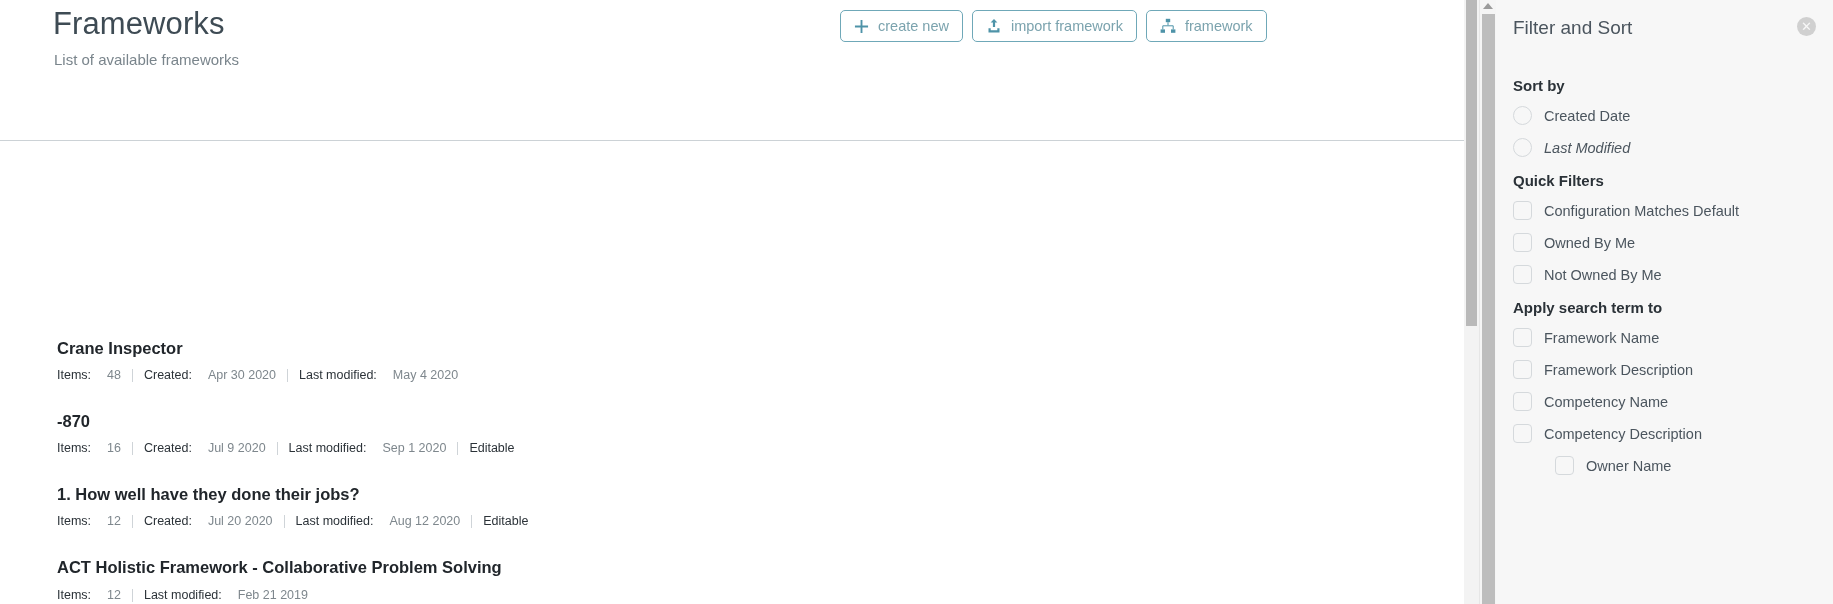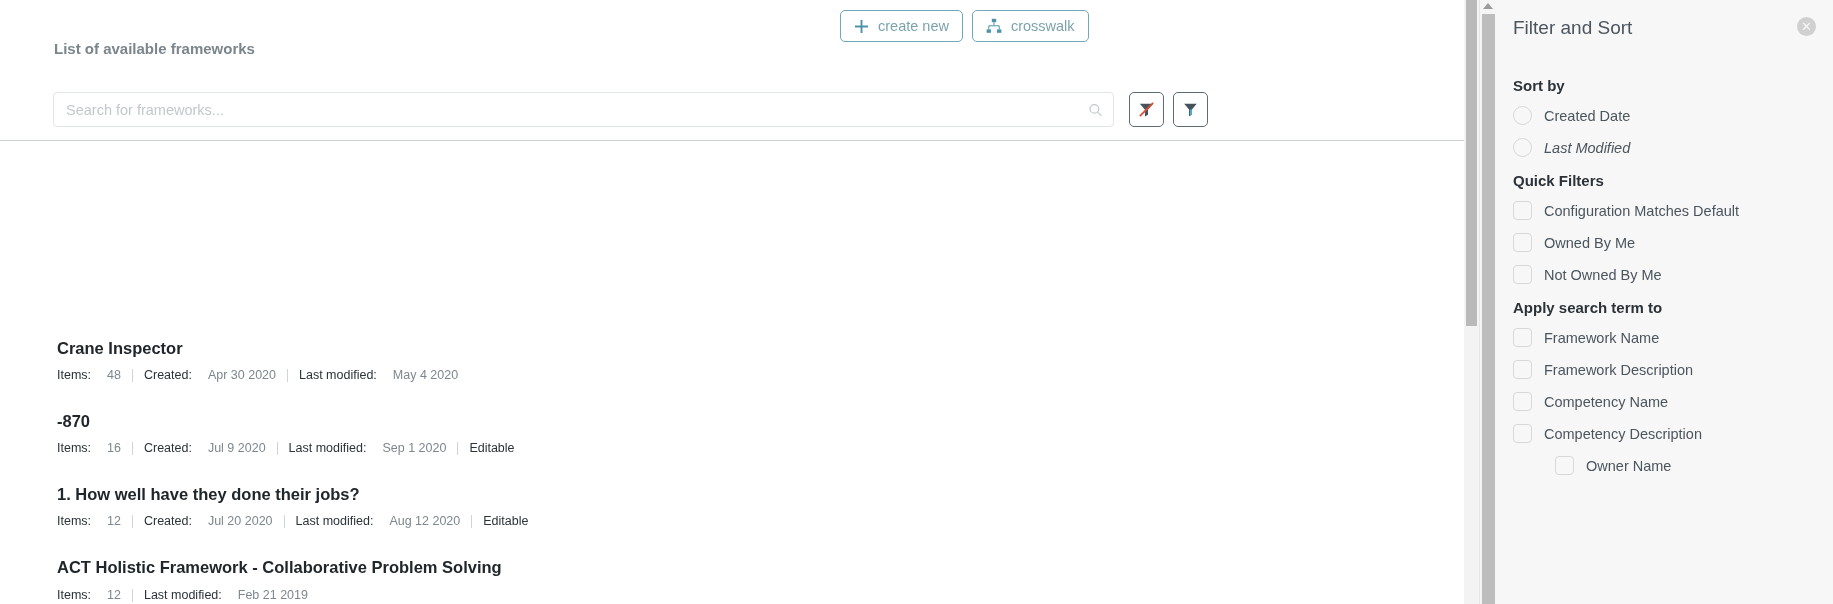--- a/index.html
+++ b/index.html
@@ -19,22 +19,22 @@
     overflow: hidden;
   }
   .header-zone { position: relative; height: 163px; }
 
   .page-title {
     position: absolute; left: 53px; top: 6px;
     font-size: 31px; font-weight: 400; color: #3e4b54;
     letter-spacing: .1px;
   }
   .page-subtitle {
-    position: absolute; left: 54px; top: 40px;
-    font-size: 15px; color: #7a858c; font-weight: 700;
+    position: absolute; left: 54px; top: 51px;
+    font-size: 15px; color: #7a858c; font-weight: 400;
   }
 
   
   .actions { position: absolute; top: 10px; left: 840px; display: flex; gap: 9px; }
   .act-btn {
     display: flex; align-items: center; gap: 9px;
     height: 32px; padding: 0 13px;
     border: 1px solid #6fa8b8; border-radius: 5px;
     background: #fff; color: #6c9aa8;
     font-size: 14.5px; font-family: "Liberation Sans", sans-serif;
@@ -150,74 +150,59 @@
   .opt-label { font-size: 14.5px; color: #4b555e; white-space: nowrap; }
 </style>
 </head>
 <body>
 
 <div id="app">
 
   <div class="main-col">
 
     <div class="header-zone">
+      <div class="page-title">Frameworks</div>
       <div class="page-subtitle">List of available frameworks</div>
 
       <div class="actions">
         <button class="act-btn">
           <span class="ico">
             <svg width="15" height="15" viewBox="0 0 16 16">
                 <path d="M7 1h2v6h6v2H9v6H7V9H1V7h6z" fill="#4e93a8"></path>
               </svg>
           </span>
           <span class="lbl">create new</span>
         </button>
 
+        <button class="act-btn">
+          <span class="ico">
+            <svg width="16" height="16" viewBox="0 0 16 16">
+              <path d="M8 1l3.4 3.6H9.1V9H6.9V4.6H4.6z" fill="#4e93a8"></path>
+              <path d="M2.5 10.2h2.2v2.1h6.6v-2.1h2.2v4.2H2.5z" fill="#4e93a8"></path>
+            </svg>
+          </span>
+          <span class="lbl">import framework</span>
+        </button>
 
         <button class="act-btn">
           <span class="ico">
             <svg width="16" height="16" viewBox="0 0 16 16">
               <rect x="5.8" y="0.8" width="4.4" height="3.4" fill="#4e93a8"></rect>
               <rect x="0.6" y="11.4" width="4.4" height="3.4" fill="#4e93a8"></rect>
               <rect x="11" y="11.4" width="4.4" height="3.4" fill="#4e93a8"></rect>
               <rect x="7.5" y="4.2" width="1" height="3.1" fill="#4e93a8"></rect>
               <rect x="2.8" y="7.3" width="10.4" height="1" fill="#4e93a8"></rect>
               <rect x="2.3" y="7.8" width="1" height="3.6" fill="#4e93a8"></rect>
               <rect x="12.7" y="7.8" width="1" height="3.6" fill="#4e93a8"></rect>
             </svg>
           </span>
-          <span class="lbl">crosswalk</span>
+          <span class="lbl">framework</span>
         </button>
       </div>
 
-      <div class="search-row">
-        <div class="search-box">
-          <input type="text" value="" placeholder="Search for frameworks..." style="">
-          <span class="search-ico">
-            <svg width="15" height="15" viewBox="0 0 16 16">
-              <circle cx="6.8" cy="6.8" r="4.6" fill="none" stroke="#c2c8cc" stroke-width="1.3"></circle>
-              <line x1="10.3" y1="10.3" x2="14.3" y2="14.3" stroke="#c2c8cc" stroke-width="1.3"></line>
-            </svg>
-          </span>
-        </div>
-
-        <button class="icon-btn first">
-          <svg width="19" height="19" viewBox="0 0 20 20">
-            <path d="M3 4h14l-5.4 6.3v5.1l-3.2 1.9v-7z" fill="#46535c"></path>
-            <line x1="3" y1="17" x2="17" y2="3" stroke="#e04a2f" stroke-width="1.8"></line>
-          </svg>
-        </button>
-
-        <button class="icon-btn second">
-          <svg width="19" height="19" viewBox="0 0 20 20">
-            <path d="M3.4 4h13.2l-5.1 6v5.4l-3 1.8v-7.2z" fill="#46535c"></path>
-            <path d="M9.6 10h1.9v5.4l-1.9 1.1z" fill="#4fb6d8"></path>
-          </svg>
-        </button>
-      </div>
 
       <div class="divider"></div>
     </div>
 
     <div class="list-zone">
 
       <div class="fw-item">
         <div class="fw-name" style="left:57px; top:176px;">Crane Inspector</div>
         <div class="fw-meta" style="left:57px; top:205px;">
           <span class="lab">Items:</span>

